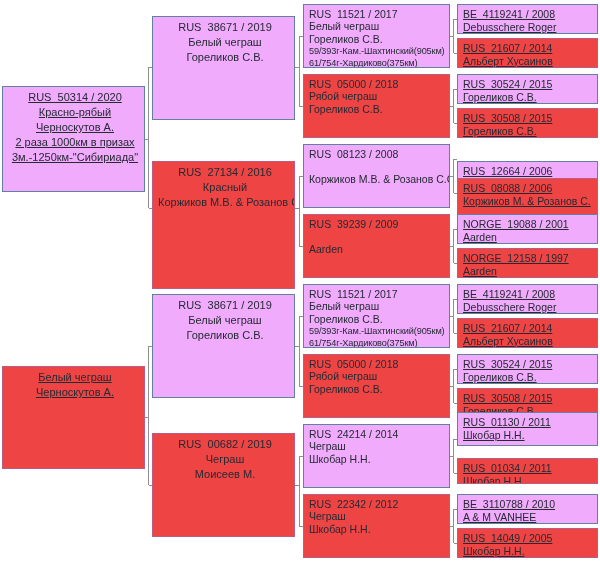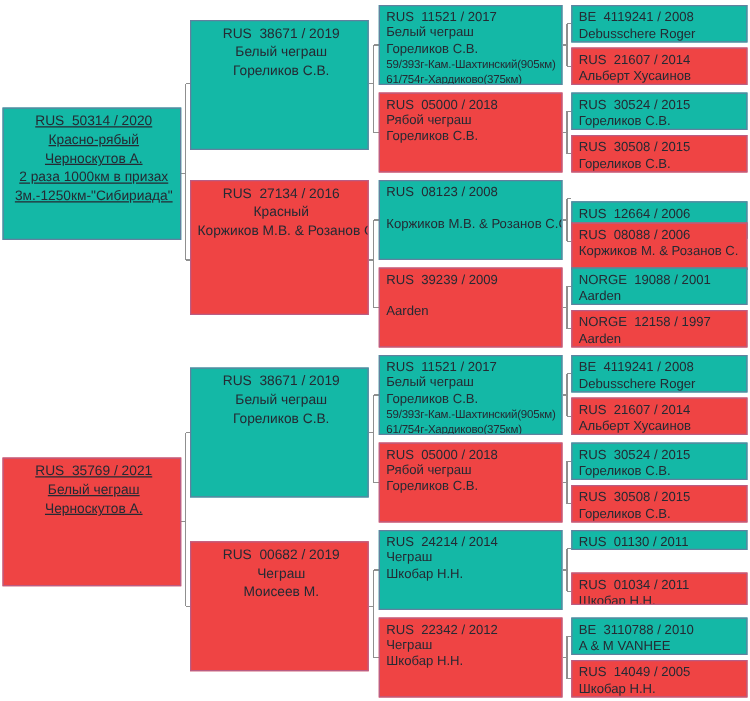--- a/index.html
+++ b/index.html
@@ -1,29 +1,29 @@
 <!DOCTYPE html>
 <html><head>
 <meta charset="utf-8">
 <style>
   html,body{margin:0;padding:0;background:#ffffff;font-family:"Liberation Sans",sans-serif;}
   #stage{position:relative;width:600px;height:561px;background:#ffffff;overflow:hidden;}
   svg.connectors{position:absolute;left:0;top:0;pointer-events:none;}
   .box{position:absolute;box-sizing:border-box;border:1.5px solid;overflow:hidden;
        padding:3px 2px 2px 5px;color:#252a33;}
-  .sire{background:#14b8a6;border-color:#62809f;}
+  .sire{background:#f0abfc;border-color:#62809f;}
   .dam{background:#ef4444;border-color:#b95d84;}
   .c1{left:2px;width:143px;text-decoration:underline;}
   .c2{left:152px;width:143px;}
   .c3{left:303px;width:147px;}
   .c4{left:457px;width:141px;}
   .g1 .bline,.g2 .bline{font-size:11px;line-height:15px;min-height:15px;white-space:pre;text-align:center;}
   .g3 .bline{font-size:10.5px;line-height:12.3px;min-height:12.3px;white-space:pre;}
   .g3 .ach{font-size:9.2px;letter-spacing:-0.15px;}
-  .g4 .bline{font-size:10.5px;line-height:12.6px;min-height:12.6px;white-space:pre;}
+  .g4 .bline{font-size:10.5px;line-height:12.6px;min-height:12.6px;white-space:pre;text-decoration:underline;}
 </style>
 </head>
 <body>
 
 <div id="stage">
 
   <svg class="connectors" width="600" height="561">
     <g stroke="#8f8f8f" stroke-width="1" fill="none" shape-rendering="crispEdges">
       <path d="M145 139 H148.5 M148.5 67 V208 M148.5 67 H152 M148.5 208 H152"></path>
       <path d="M145 417 H148.5 M148.5 346 V485 M148.5 346 H152 M148.5 485 H152"></path>
@@ -43,31 +43,30 @@
   </svg>
 
   <div class="box sire c1 g1" style="top:86px;height:106px">
     <div class="bline">RUS  50314 / 2020</div>
     <div class="bline">Красно-рябый</div>
     <div class="bline">Черноскутов А.</div>
     <div class="bline">2 раза 1000км в призах</div>
     <div class="bline">3м.-1250км-"Сибириада"</div>
   </div>
   <div class="box dam c1 g1" style="top:366px;height:103px">
-    <div class="bline">RUS  35769 / 2021</div>
     <div class="bline">Белый чеграш</div>
     <div class="bline">Черноскутов А.</div>
   </div>
 
   <div class="box sire c2 g2" style="top:16px;height:104px">
     <div class="bline">RUS  38671 / 2019</div>
     <div class="bline">Белый чеграш</div>
     <div class="bline">Гореликов С.В.</div>
   </div>
-  <div class="box dam c2 g2" style="top:144px;height:108px">
+  <div class="box dam c2 g2" style="top:161px;height:128px">
     <div class="bline">RUS  27134 / 2016</div>
     <div class="bline">Красный</div>
     <div class="bline">Коржиков М.В. &amp; Розанов С.С.</div>
   </div>
   <div class="box sire c2 g2" style="top:294px;height:104px">
     <div class="bline">RUS  38671 / 2019</div>
     <div class="bline">Белый чеграш</div>
     <div class="bline">Гореликов С.В.</div>
   </div>
   <div class="box dam c2 g2" style="top:433px;height:104px">
@@ -162,21 +161,21 @@
     <div class="bline">Альберт Хусаинов</div>
   </div>
   <div class="box sire c4 g4" style="top:354px;height:30px">
     <div class="bline">RUS  30524 / 2015</div>
     <div class="bline">Гореликов С.В.</div>
   </div>
   <div class="box dam c4 g4" style="top:388px;height:30px">
     <div class="bline">RUS  30508 / 2015</div>
     <div class="bline">Гореликов С.В.</div>
   </div>
-  <div class="box sire c4 g4" style="top:424px;height:16px">
+  <div class="box sire c4 g4" style="top:412px;height:34px">
     <div class="bline">RUS  01130 / 2011</div>
     <div class="bline">Шкобар Н.Н.</div>
   </div>
   <div class="box dam c4 g4" style="top:458px;height:26px">
     <div class="bline">RUS  01034 / 2011</div>
     <div class="bline">Шкобар Н.Н.</div>
   </div>
   <div class="box sire c4 g4" style="top:494px;height:30px">
     <div class="bline">BE  3110788 / 2010</div>
     <div class="bline">A &amp; M VANHEE</div>

